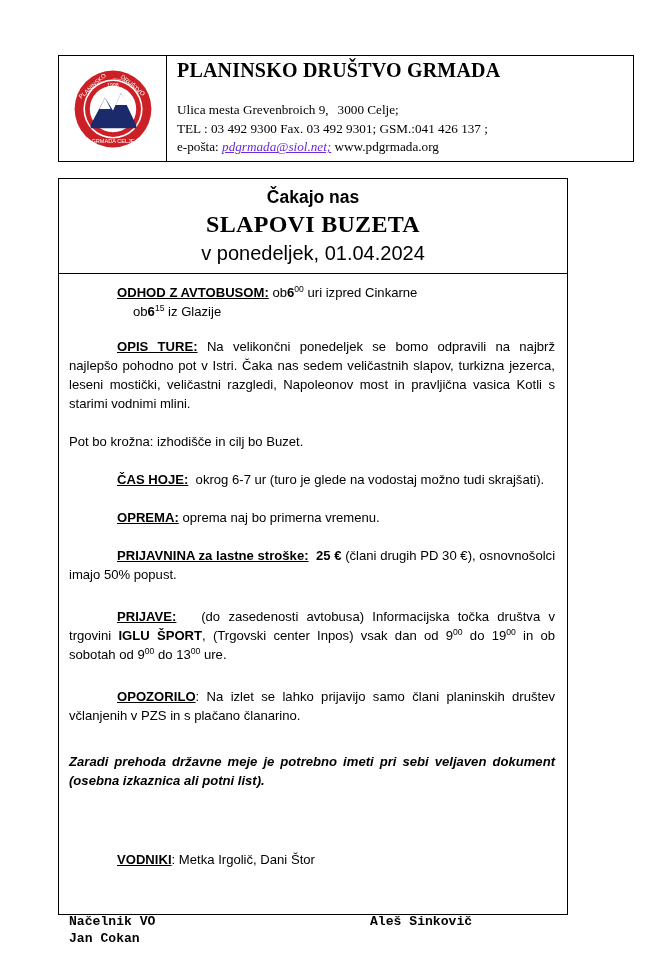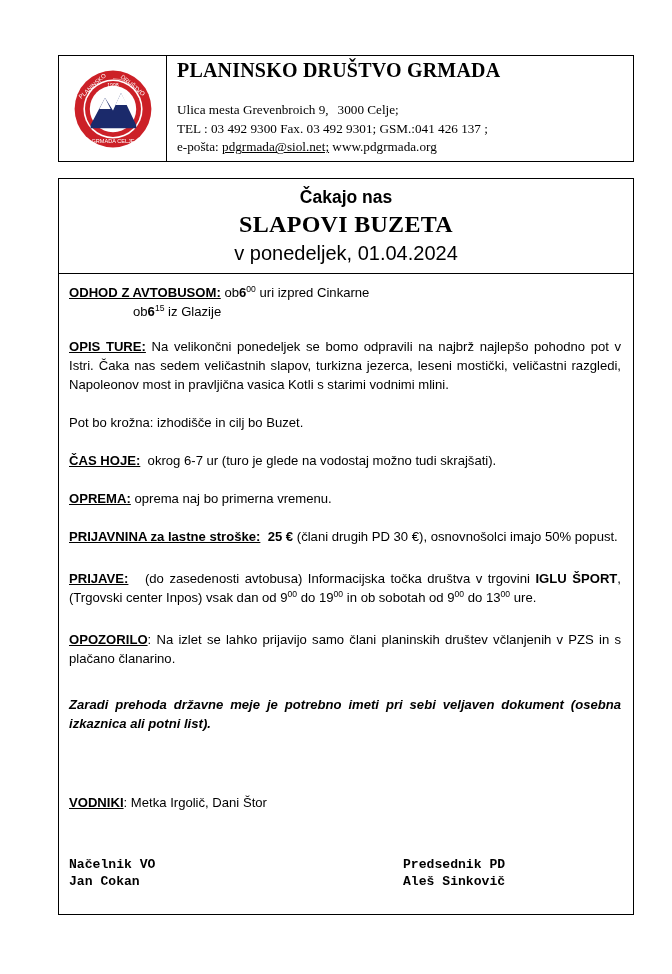--- a/index.html
+++ b/index.html
@@ -64,30 +64,31 @@
     white-space: nowrap;
   }
   .org-line {
     font-family: "Liberation Serif", serif;
     font-size: 13.2px;
     line-height: 1.42;
     white-space: nowrap;
   }
   .org-line .sp { display: inline-block; width: 9px; }
   .org-line a {
-    color: #000000;
+    color: #6d28d9;
     text-decoration: underline;
+    font-style: italic;
   }
 
   
   .body-box {
     position: absolute;
     left: 58px;
     top: 178px;
-    width: 576px;
+    width: 510px;
     height: 737px;
     border: 1px solid #000;
     box-sizing: border-box;
   }
   .title-block {
     border-bottom: 1px solid #000;
     padding: 8px 0 7px 0;
     text-align: center;
     font-family: "Liberation Sans", sans-serif;
   }
@@ -120,20 +121,21 @@
     margin-bottom: 0;
   }
   .para {
     margin-bottom: 11px;
     text-align: justify;
   }
   b, .b { font-weight: bold; }
   .lbl {
     font-weight: bold;
     text-decoration: underline;
+    margin-left: 48px;
   }
   sup {
     font-size: 8.6px;
     vertical-align: super;
     line-height: 0;
   }
   .bus-line {
     padding-left: 64px;
   }
   .spacer-8 { height: 8px; }
@@ -297,20 +299,19 @@
 
       <div class="spacer-20"></div>
       <div class="spacer-12"></div>
 
       <div class="signatures">
         <div class="sig-left">
           <div class="sig-line">Načelnik VO</div>
           <div class="sig-line">Jan Cokan</div>
         </div>
         <div class="sig-right">
-          <div class="sig-line">Predsednik PD</div>
           <div class="sig-line">Aleš Sinkovič</div>
         </div>
       </div>
 
     </div>
   </div>
 </div>
 
 </body></html>

